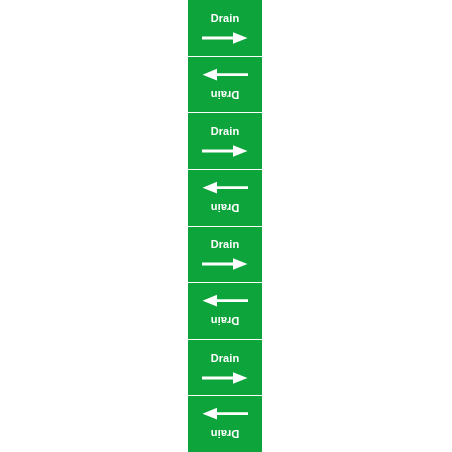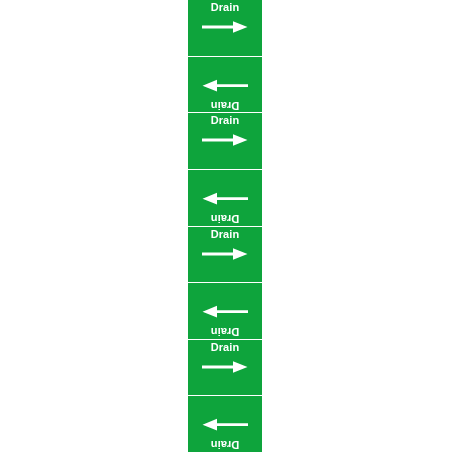--- a/index.html
+++ b/index.html
@@ -46,21 +46,21 @@
     border-bottom: 1px solid #ffffff;
   }
   .marker-tile:last-child {
     border-bottom: none;
   }
 
   .tile-inner {
     display: flex;
     flex-direction: column;
     align-items: center;
-    justify-content: flex-start;
+    justify-content: center;
     width: 100%;
     height: 100%;
     gap: 4px;
   }
   .marker-tile.flipped .tile-inner {
     transform: rotate(180deg);
   }
 
   .marker-text {
     color: #ffffff;

